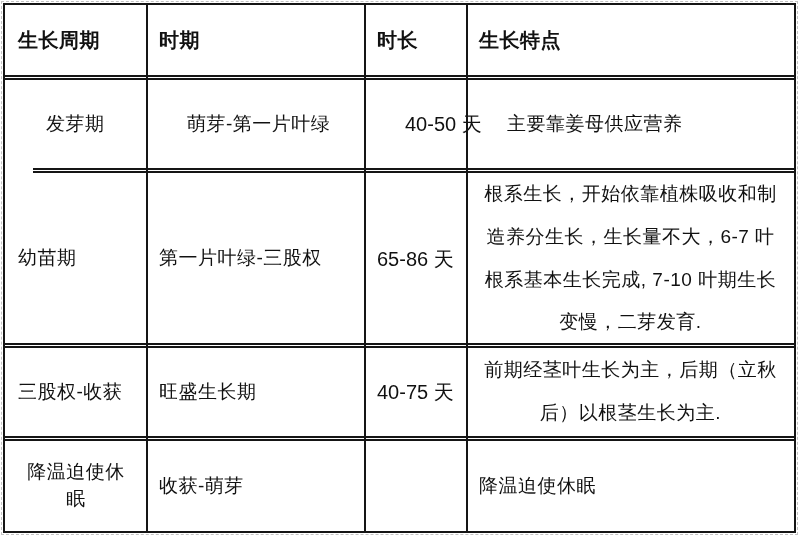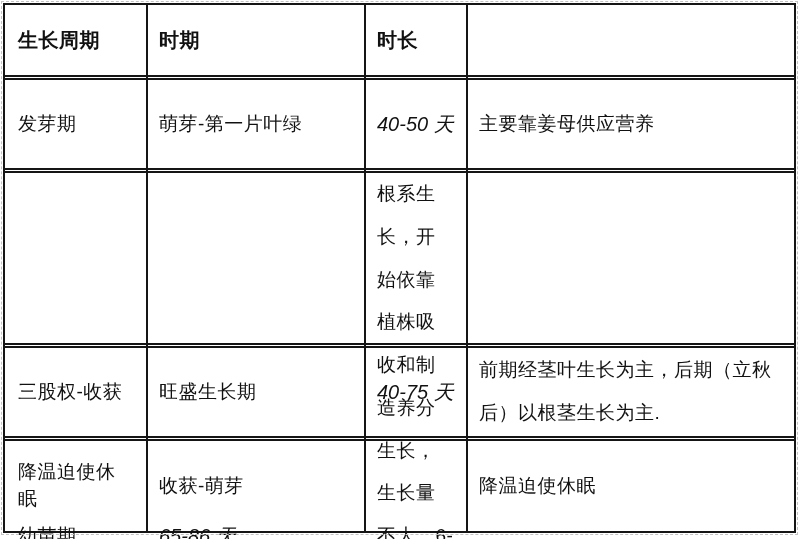--- a/index.html
+++ b/index.html
@@ -31,42 +31,42 @@
   }
   .t-row {
     display: grid;
     grid-template-columns: 141px 218px 102px 1fr;
     box-sizing: border-box;
   }
   .t-row.bordered {
     border-bottom: 5px double #151515;
   }
   .row-header { height: 75px; }
-  .row-1 { height: 93px; }
+  .row-1 { height: 93px; margin-left: 28px; }
   .row-2 { height: 175px; }
   .row-3 { height: 93px; }
   .row-4 { flex: 1; }
   .cell {
     display: flex;
     align-items: center;
     padding-left: 13px;
     padding-right: 12px;
     box-sizing: border-box;
     font-size: 19px;
     line-height: 1.4;
     letter-spacing: 0.5px;
+    text-align: center;
   }
   .cell.header {
     font-weight: bold;
     font-size: 20px;
   }
   .cell.duration {
     font-size: 20px;
     letter-spacing: 0;
-    font-style: italic;
   }
   .cell.feature {
     line-height: 2.25;
     letter-spacing: 0.5px;
   }
   
   .vline {
     position: absolute;
     top: 0;
     bottom: 0;
@@ -81,31 +81,33 @@
 <body>
 
 <div class="table-wrap">
 
   <div class="rowgroup">
 
     <div class="t-row row-header bordered">
       <div class="cell header">生长周期</div>
       <div class="cell header">时期</div>
       <div class="cell header">时长</div>
+      <div class="cell header">生长特点</div>
     </div>
 
     <div class="t-row row-1 bordered">
       <div class="cell">发芽期</div>
       <div class="cell">萌芽-第一片叶绿</div>
       <div class="cell duration">40-50 天</div>
       <div class="cell feature">主要靠姜母供应营养</div>
     </div>
 
     <div class="t-row row-2 bordered">
       <div class="cell">幼苗期</div>
+      <div class="cell">第一片叶绿-三股权</div>
       <div class="cell duration">65-86 天</div>
       <div class="cell feature">根系生长，开始依靠植株吸收和制造养分生长，生长量不大，6-7 叶根系基本生长完成, 7-10 叶期生长变慢，二芽发育.</div>
     </div>
 
     <div class="t-row row-3 bordered">
       <div class="cell">三股权-收获</div>
       <div class="cell">旺盛生长期</div>
       <div class="cell duration">40-75 天</div>
       <div class="cell feature">前期经茎叶生长为主，后期（立秋后）以根茎生长为主.</div>
     </div>

